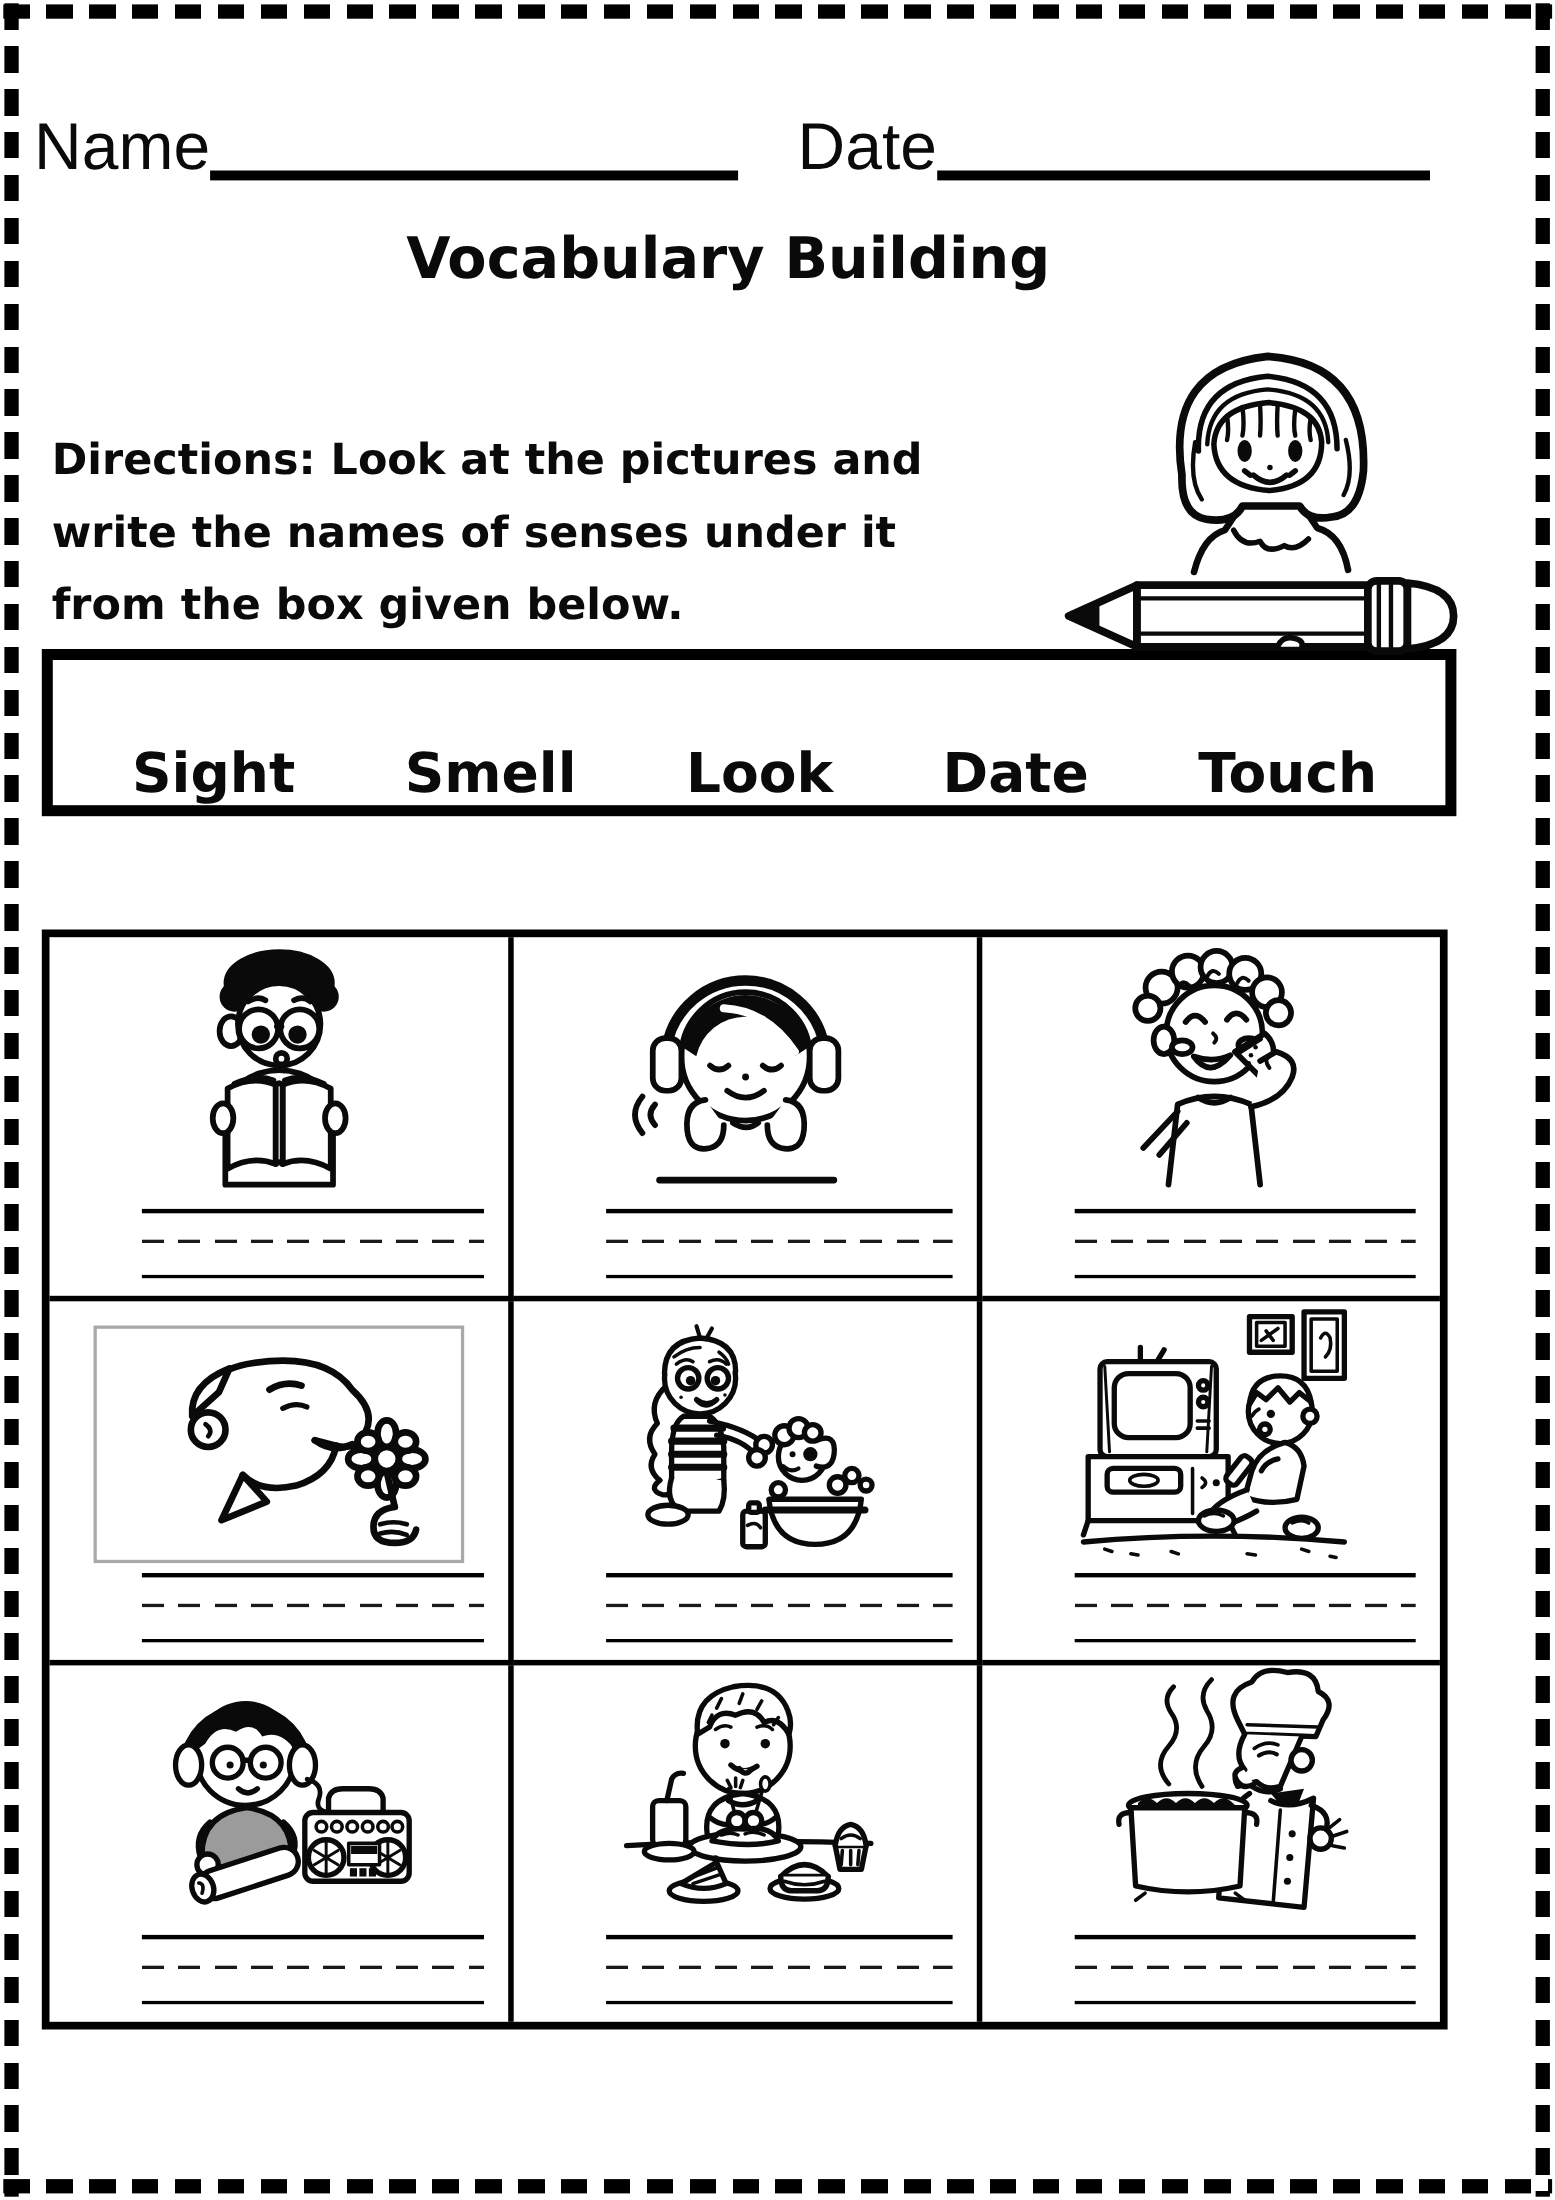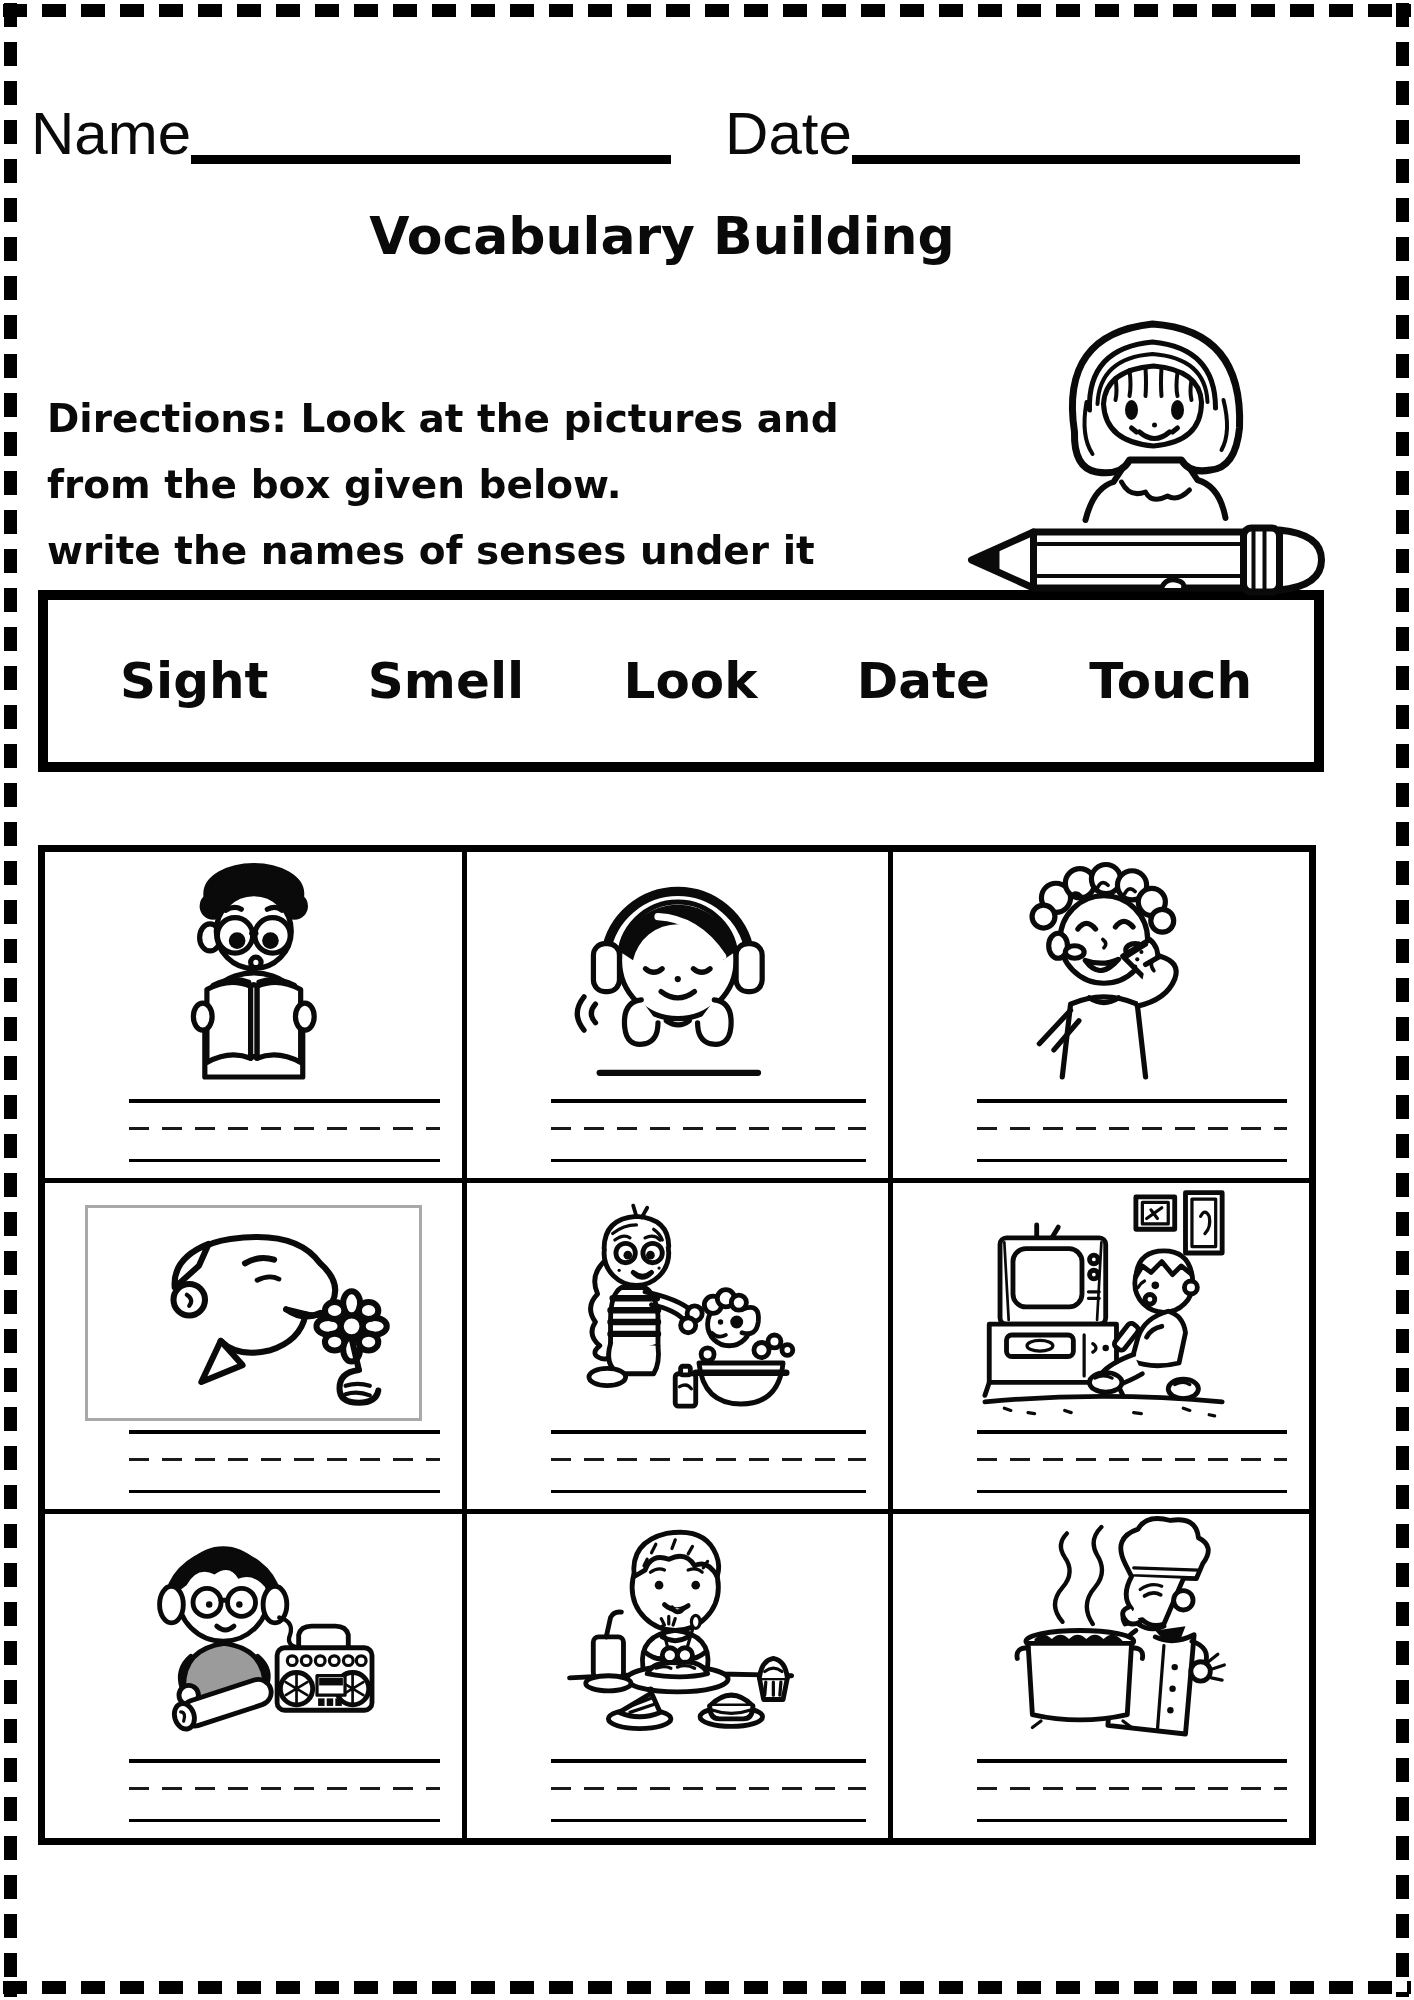--- a/index.html
+++ b/index.html
@@ -24,23 +24,23 @@
   .title-main{position:absolute;top:206px;left:650px;transform:translateX(-50%);
       font-size:52px;font-weight:800;white-space:nowrap;margin-left:12px;}
   .title-sub{position:absolute;top:300px;left:636px;transform:translateX(-50%);
       font-size:52px;font-weight:800;white-space:nowrap;}
   .directions{position:absolute;top:386px;left:527px;transform:translateX(-50%);width:960px;
       text-align:left;font-size:39px;font-weight:700;line-height:66px;white-space:nowrap;}
 
   .girl-art{position:absolute;left:950px;top:282px;z-index:3;}
 
   
-  .wordbank{position:absolute;left:38px;top:590px;width:1286px;height:182px;
+  .wordbank{position:absolute;left:38px;top:590px;width:1286px;height:152px;
       border:10px solid #000;box-sizing:border-box;background:#fff;z-index:1;
-      display:flex;align-items:center;justify-content:space-between;
+      display:flex;align-items:flex-end;justify-content:space-between;
       padding:0 62px 0 72px;box-sizing:border-box;}
   .wordbank span{font-size:50px;font-weight:800;}
 
   
   .grid{position:absolute;left:38px;top:845px;width:1278px;height:1000px;
       border:7px solid #000;box-sizing:border-box;background:#fff;
       display:grid;grid-template-columns:1fr 1.007fr 0.985fr;grid-template-rows:1fr 1fr 0.98fr;}
   .cell{border-right:5px solid #000;border-bottom:5px solid #000;
       display:flex;flex-direction:column;overflow:hidden;}
   .cell:nth-child(3n){border-right:none;}
@@ -63,22 +63,22 @@
   <div class="b-bottom"></div>
   <div class="b-left"></div>
   <div class="b-right"></div>
 
   <div class="hdr"><span>Name</span><span class="blank name"></span><span class="date-label">Date</span><span class="blank date"></span></div>
 
   <div class="title-main">Vocabulary Building</div>
 
   <div class="directions">
     <div>Directions: Look at the pictures and</div>
+    <div>write the names of senses under it</div>
     <div>from the box given below.</div>
-    <div>write the names of senses under it</div>
   </div>
 
   <div class="girl-art">
     <svg viewBox="0 0 405 318" width="412" height="318">
       <g fill="none" stroke="#0a0a0a" stroke-width="7" stroke-linecap="round" stroke-linejoin="round">
         <path d="M121,150 Q106,52 199,42 Q290,48 286,146 Q282,186 257,188 Q236,192 228,178 L176,178 Q168,194 143,190 Q120,186 121,150 Z" fill="#fff"></path>
         <path d="M136,128 Q134,66 199,60 Q262,66 262,126" stroke-width="5"></path>
         <path d="M144,122 Q146,76 199,72 Q252,76 254,120" stroke-width="4"></path>
         <path d="M150,122 Q152,88 200,84 Q246,88 248,120 Q248,160 200,164 Q152,160 150,122 Z" fill="#fff" stroke-width="5"></path>
         <path d="M162,96 q2,14 0,22 M176,88 q2,16 0,26 M192,86 q1,16 0,28 M208,86 q-1,16 0,28 M224,90 q-2,16 0,24 M238,98 q-2,12 0,20" stroke-width="4"></path>

